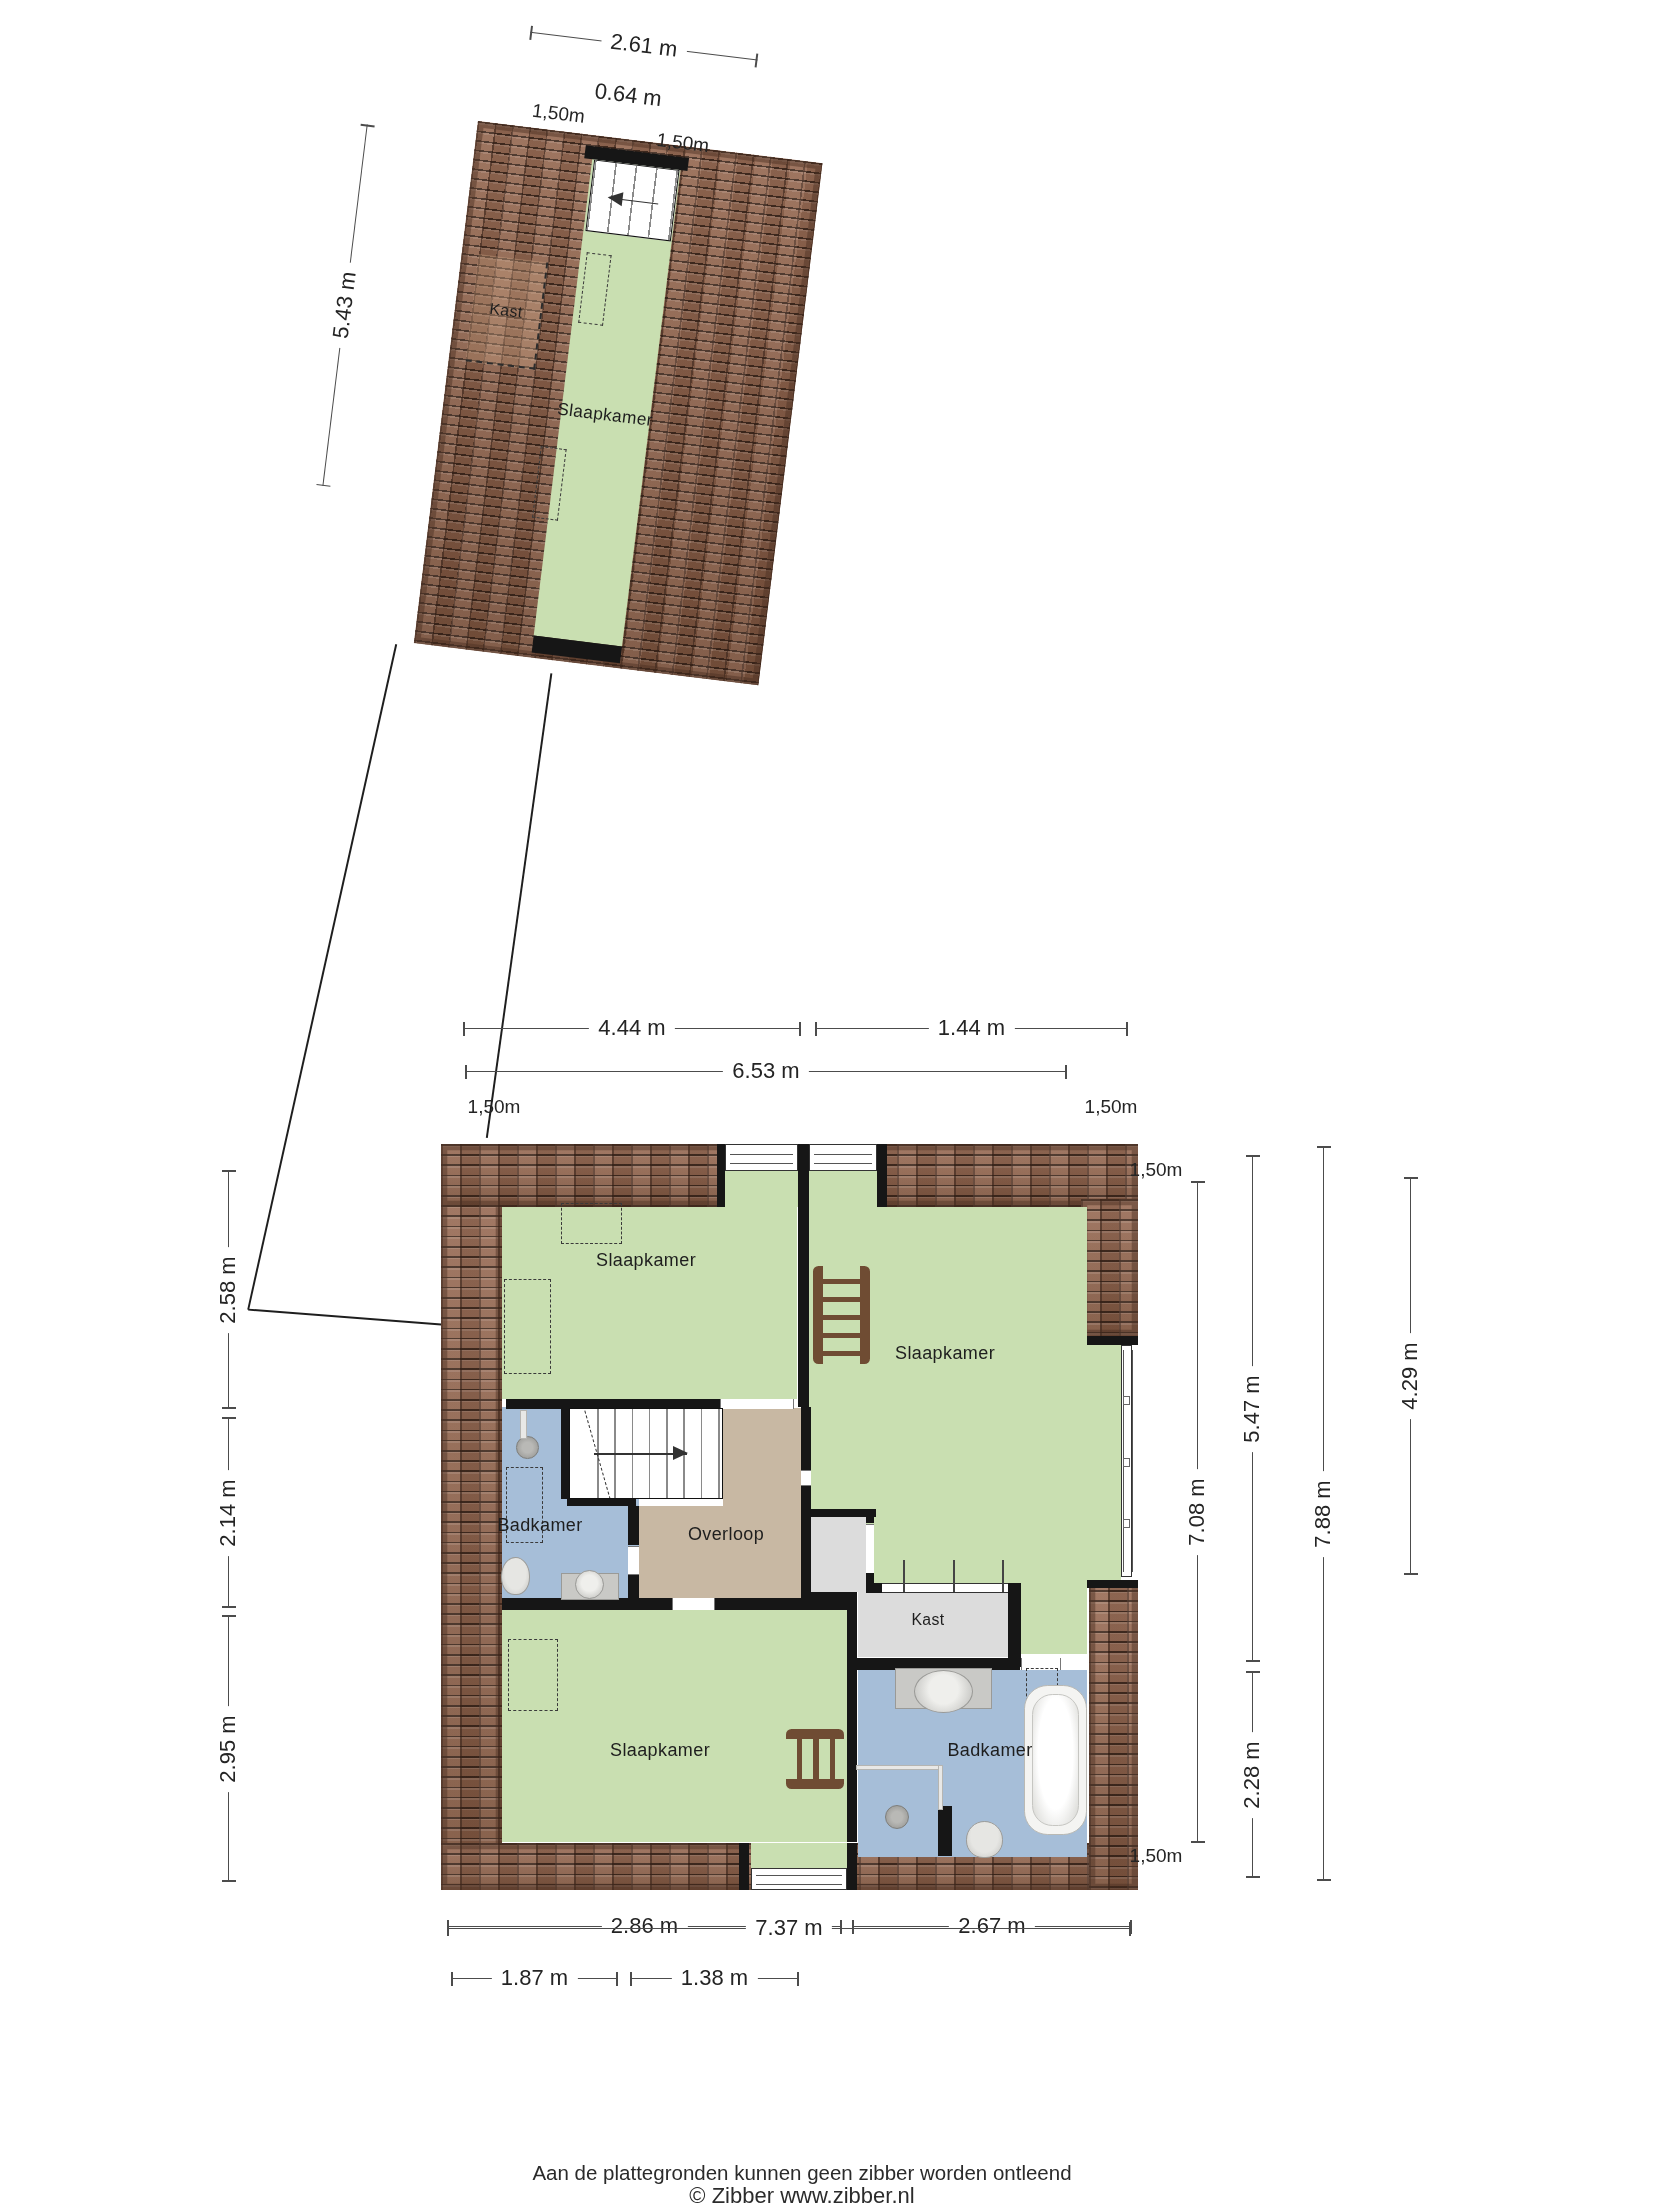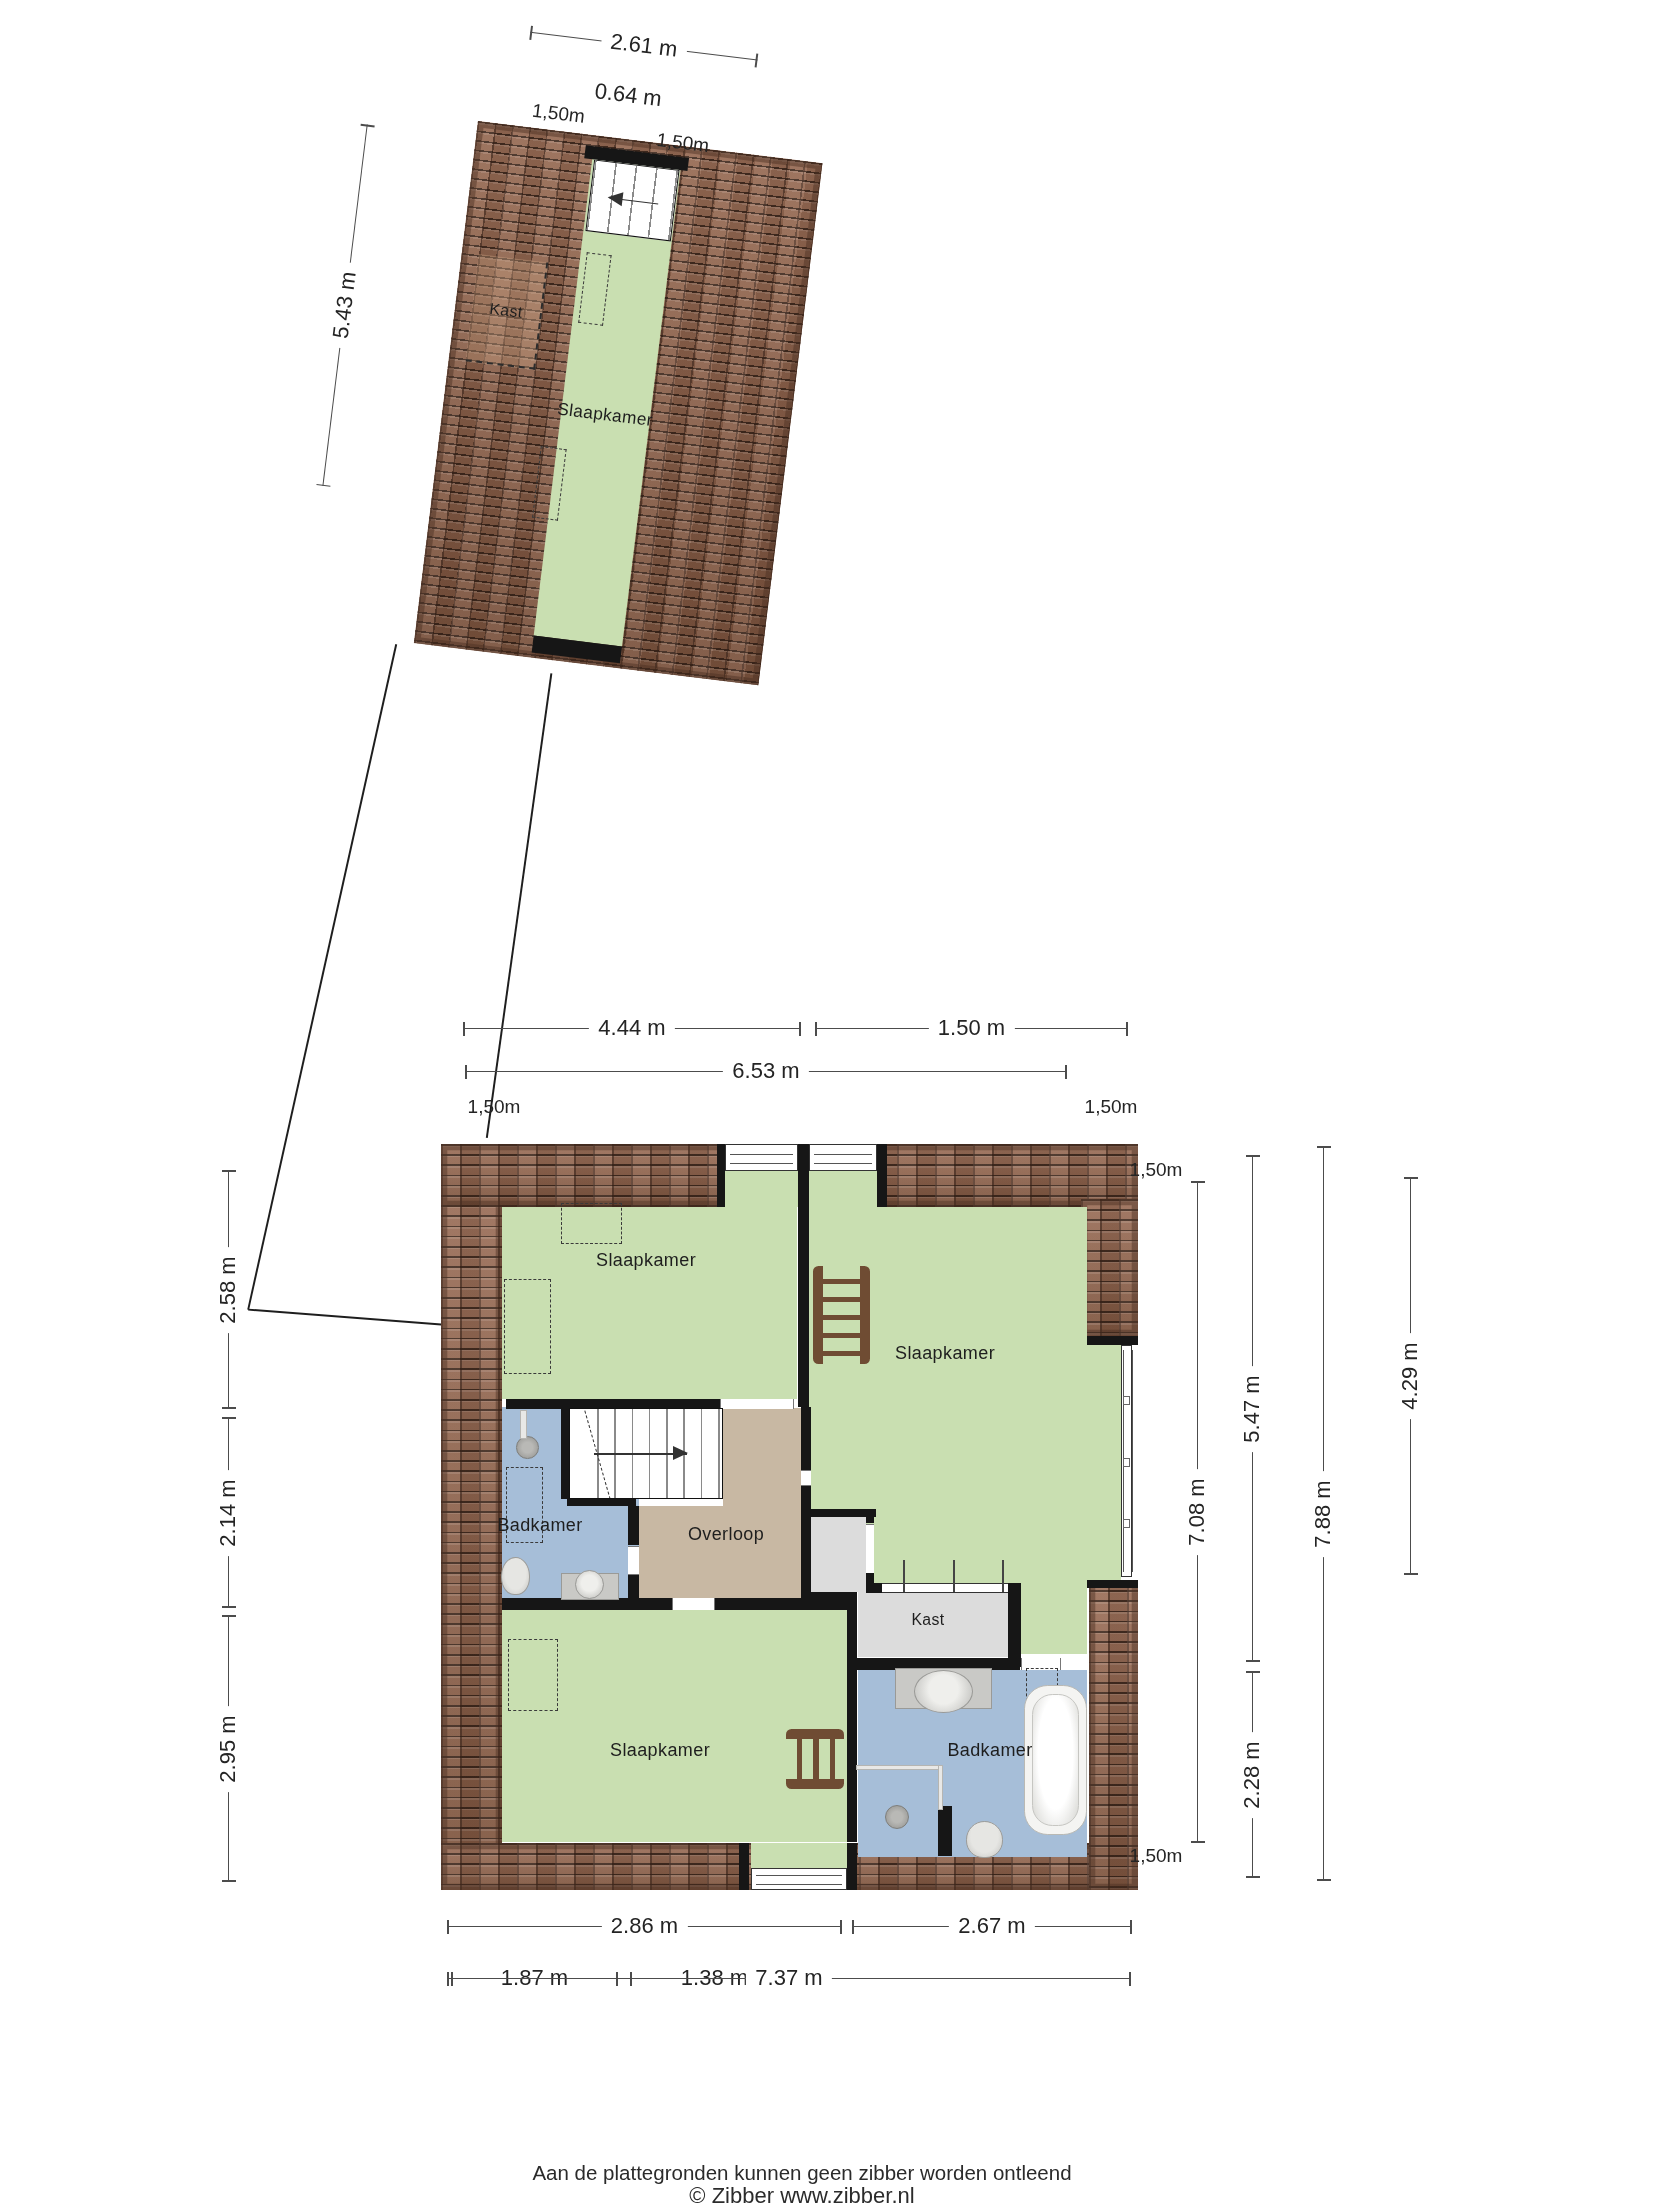--- a/index.html
+++ b/index.html
@@ -228,21 +228,21 @@
     <div class="rlabel" style="left:99px;top:381px;">Badkamer</div>
     <div class="rlabel" style="left:549px;top:606px;">Badkamer</div>
     <div class="rlabel" style="left:285px;top:390px;">Overloop</div>
     <div class="rlabel small" style="left:487px;top:476px;">Kast</div>
   </div>
 
   <div class="dim" style="left:463px;top:1028px;width:338px;">
       <span>4.44 m</span>
     </div>
   <div class="dim" style="left:815px;top:1028px;width:313px;">
-      <span>1.50 m</span>
+      <span>1.44 m</span>
     </div>
   <div class="dim" style="left:465px;top:1071px;width:602px;">
       <span>6.53 m</span>
     </div>
   <div class="freelabel" style="left:494px;top:1107px;">1,50m</div>
   <div class="freelabel" style="left:1111px;top:1107px;">1,50m</div>
 
   <div class="dimv" style="left:228px;top:1170px;height:239px;">
       <span>2.58 m</span>
     </div>
@@ -276,21 +276,21 @@
     </div>
   <div class="dim" style="left:852px;top:1926px;width:280px;">
       <span>2.67 m</span>
     </div>
   <div class="dim" style="left:451px;top:1978px;width:167px;">
       <span>1.87 m</span>
     </div>
   <div class="dim" style="left:630px;top:1978px;width:169px;">
       <span>1.38 m</span>
     </div>
-  <div class="dim" style="left:447px;top:1978px;width:684px;text-decoration:underline;">
+  <div class="dim" style="left:447px;top:1928px;width:684px;text-decoration:underline;">
       <span>7.37 m</span>
     </div>
 
   <div class="footer" style="left:802px;top:2161px;">Aan de plattegronden kunnen geen zibber worden ontleend</div>
   <div class="footer" style="left:802px;top:2183px;font-size:22px;">© Zibber www.zibber.nl</div>
 
 </div>
 
 
 </body></html>

